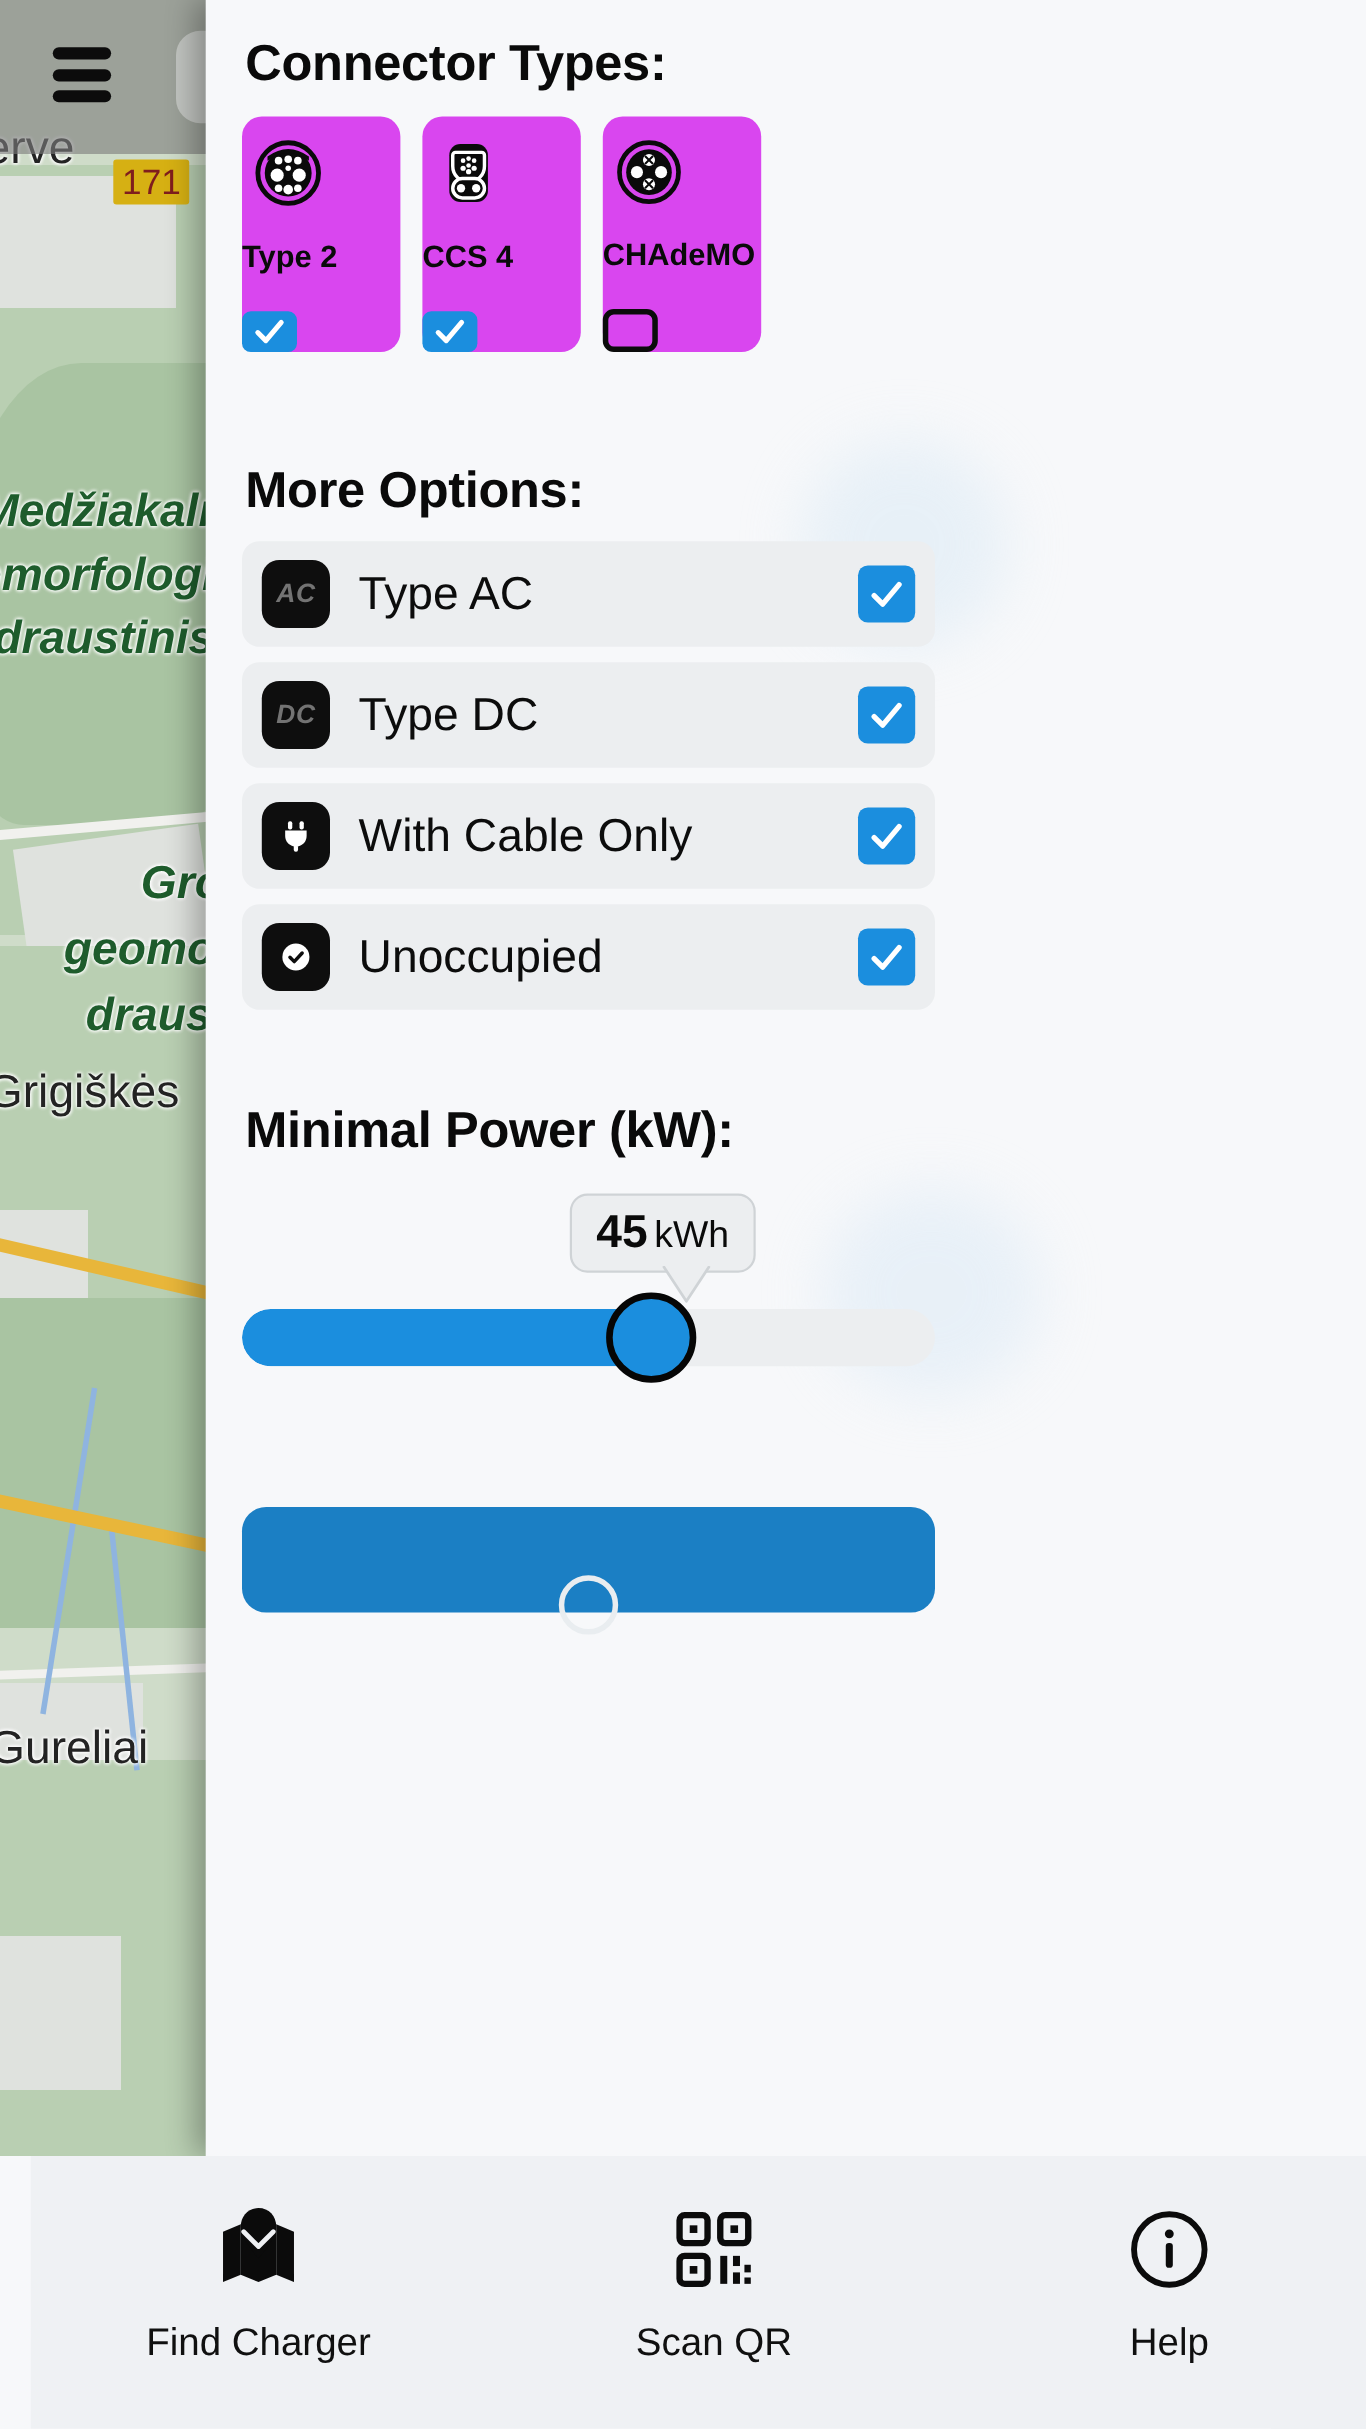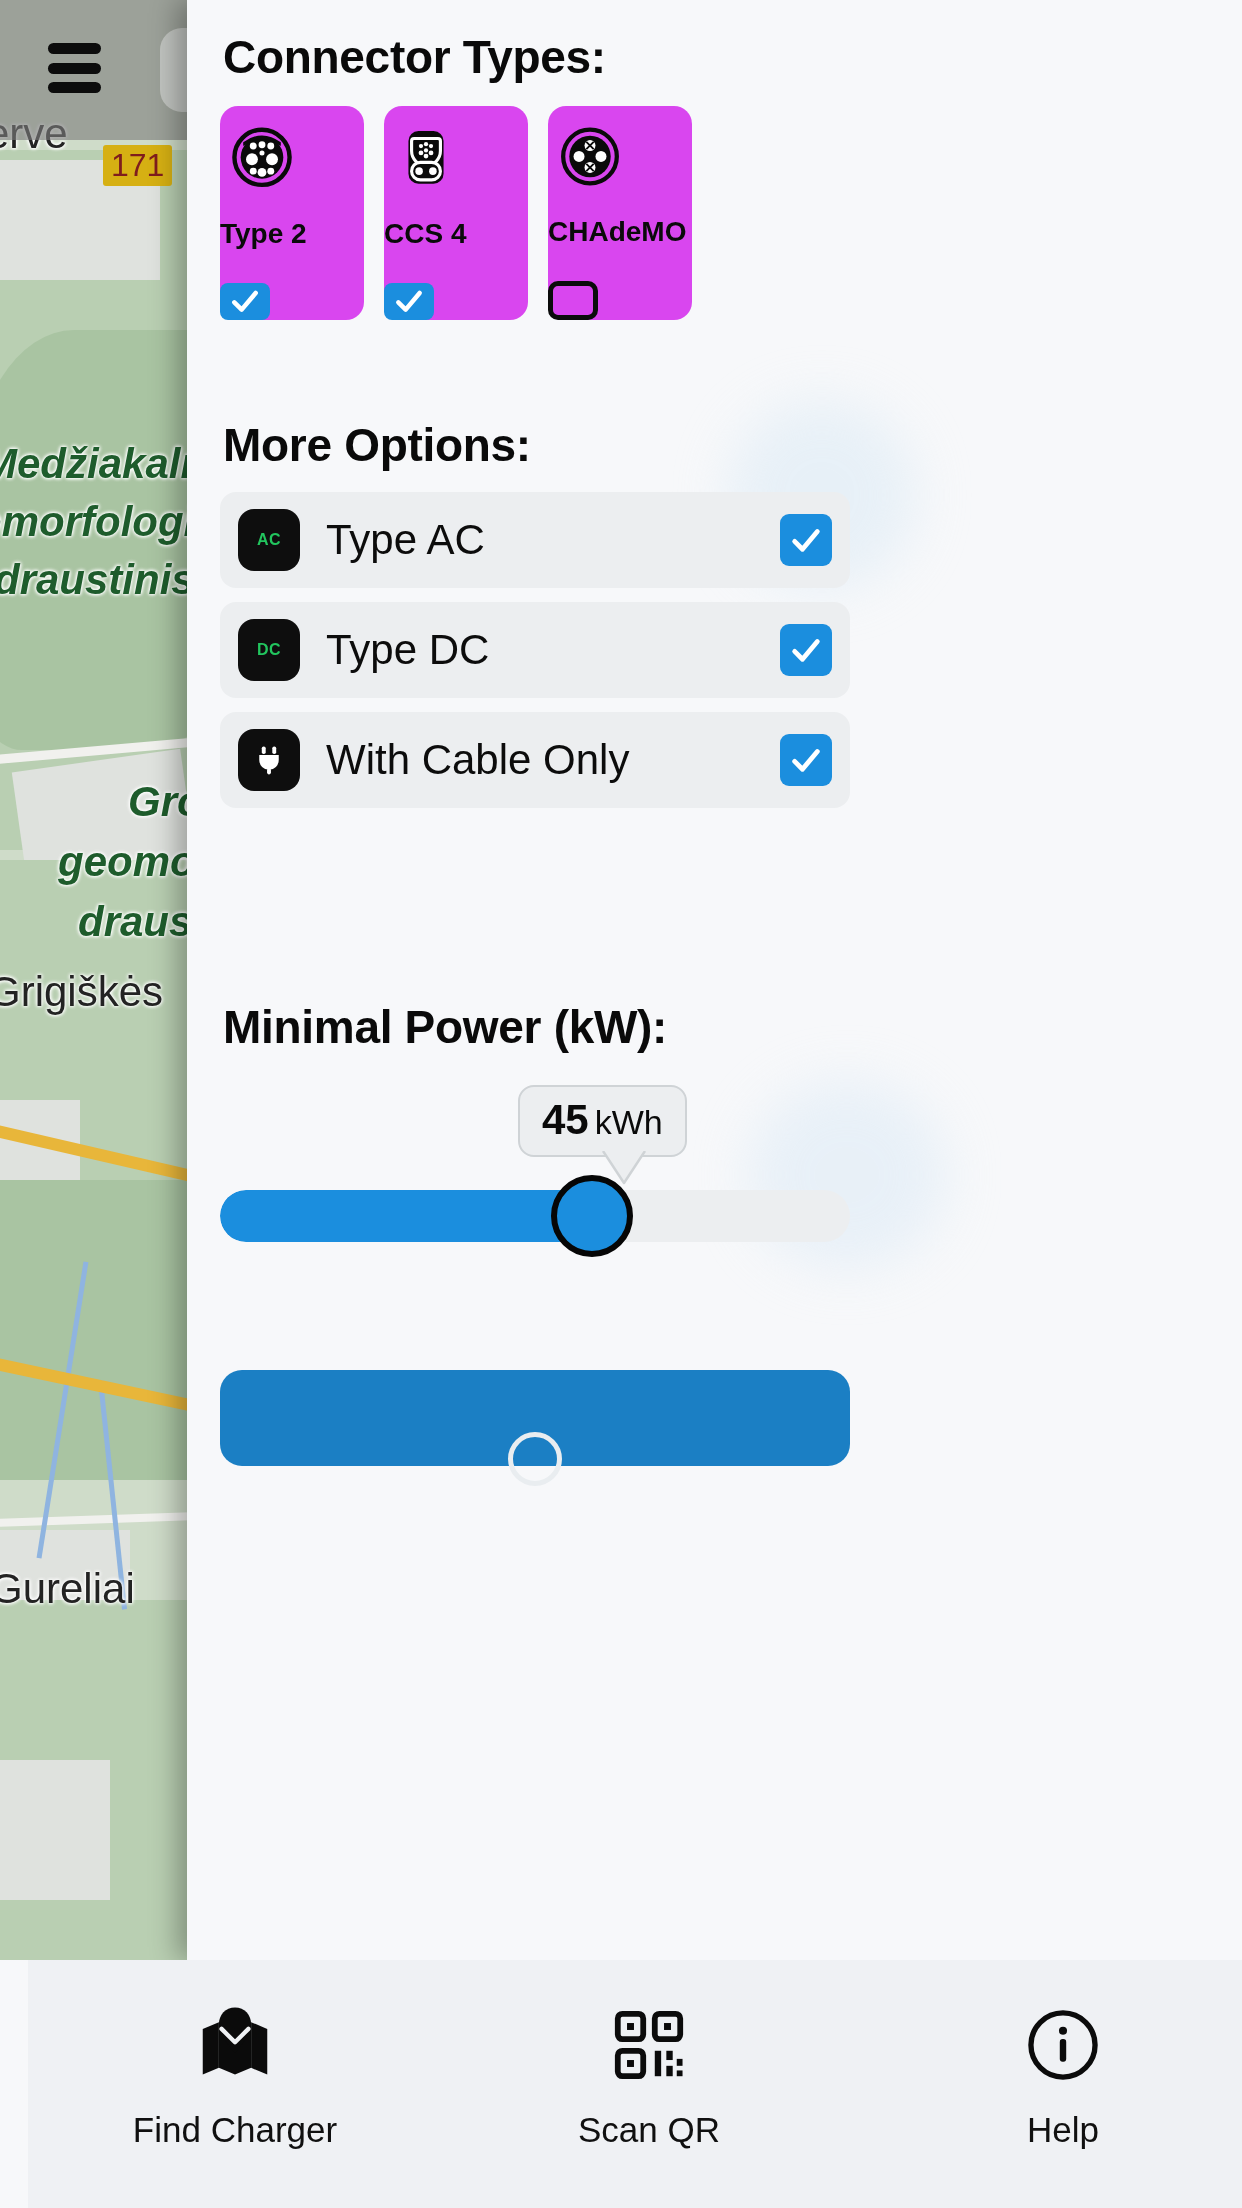--- a/index.html
+++ b/index.html
@@ -92,21 +92,21 @@
   #more-title{position:absolute;left:36px;top:418px;}
   #options-list{position:absolute;left:33px;top:492px;width:630px;}
   .opt-row{
     height:96px;background:#eceef0;border-radius:16px;margin-bottom:14px;
     display:flex;align-items:center;padding:0 18px;
   }
   .opt-badge{
     width:62px;height:62px;border-radius:16px;background:#0e0e0e;
     display:flex;align-items:center;justify-content:center;flex:0 0 auto;
   }
-  .opt-badge .txt{color:#22c55e;font-size:16px;font-weight:700;letter-spacing:.5px;}
+  .opt-badge .txt{color:#737373;font-size:24px;font-weight:700;letter-spacing:.5px;font-style:italic;}
   .opt-badge svg{width:36px;height:36px;}
   .opt-label{
     margin-left:26px;font-size:42px;color:#0c0c0c;font-weight:400;flex:1 1 auto;
   }
   .opt-cb{
     width:52px;height:52px;border-radius:9px;background:#1b8ede;
     display:flex;align-items:center;justify-content:center;flex:0 0 auto;
   }
   .opt-cb svg{width:34px;height:34px;}
 
@@ -320,20 +320,34 @@
           </svg>
         </div>
         <div class="opt-label">With Cable Only</div>
         <div class="opt-cb">
           <svg viewBox="0 0 24 24">
             <path d="M4 13 L9.5 18.5 L20 6" fill="none" stroke="#fff" stroke-width="3.4" stroke-linecap="round" stroke-linejoin="round"></path>
           </svg>
         </div>
       </div>
 
+      <div class="opt-row">
+        <div class="opt-badge">
+          <svg viewBox="0 0 24 24">
+            <circle cx="12" cy="12" r="8.2" fill="#fff"></circle>
+            <path d="M8.4 12.2 L11 14.8 L15.8 9.6" fill="none" stroke="#0e0e0e" stroke-width="2.1" stroke-linecap="round" stroke-linejoin="round"></path>
+          </svg>
+        </div>
+        <div class="opt-label">Unoccupied</div>
+        <div class="opt-cb">
+          <svg viewBox="0 0 24 24">
+            <path d="M4 13 L9.5 18.5 L20 6" fill="none" stroke="#fff" stroke-width="3.4" stroke-linecap="round" stroke-linejoin="round"></path>
+          </svg>
+        </div>
+      </div>
 
     </div>
 
     <h2 class="section-title" id="power-title">Minimal Power (kW):</h2>
 
     <div id="slider-wrap">
       <div id="bubble">
         <span class="val">45</span><span class="unit">kWh</span>
       </div>
       <svg id="bubble-tail" viewBox="0 0 44 34">

